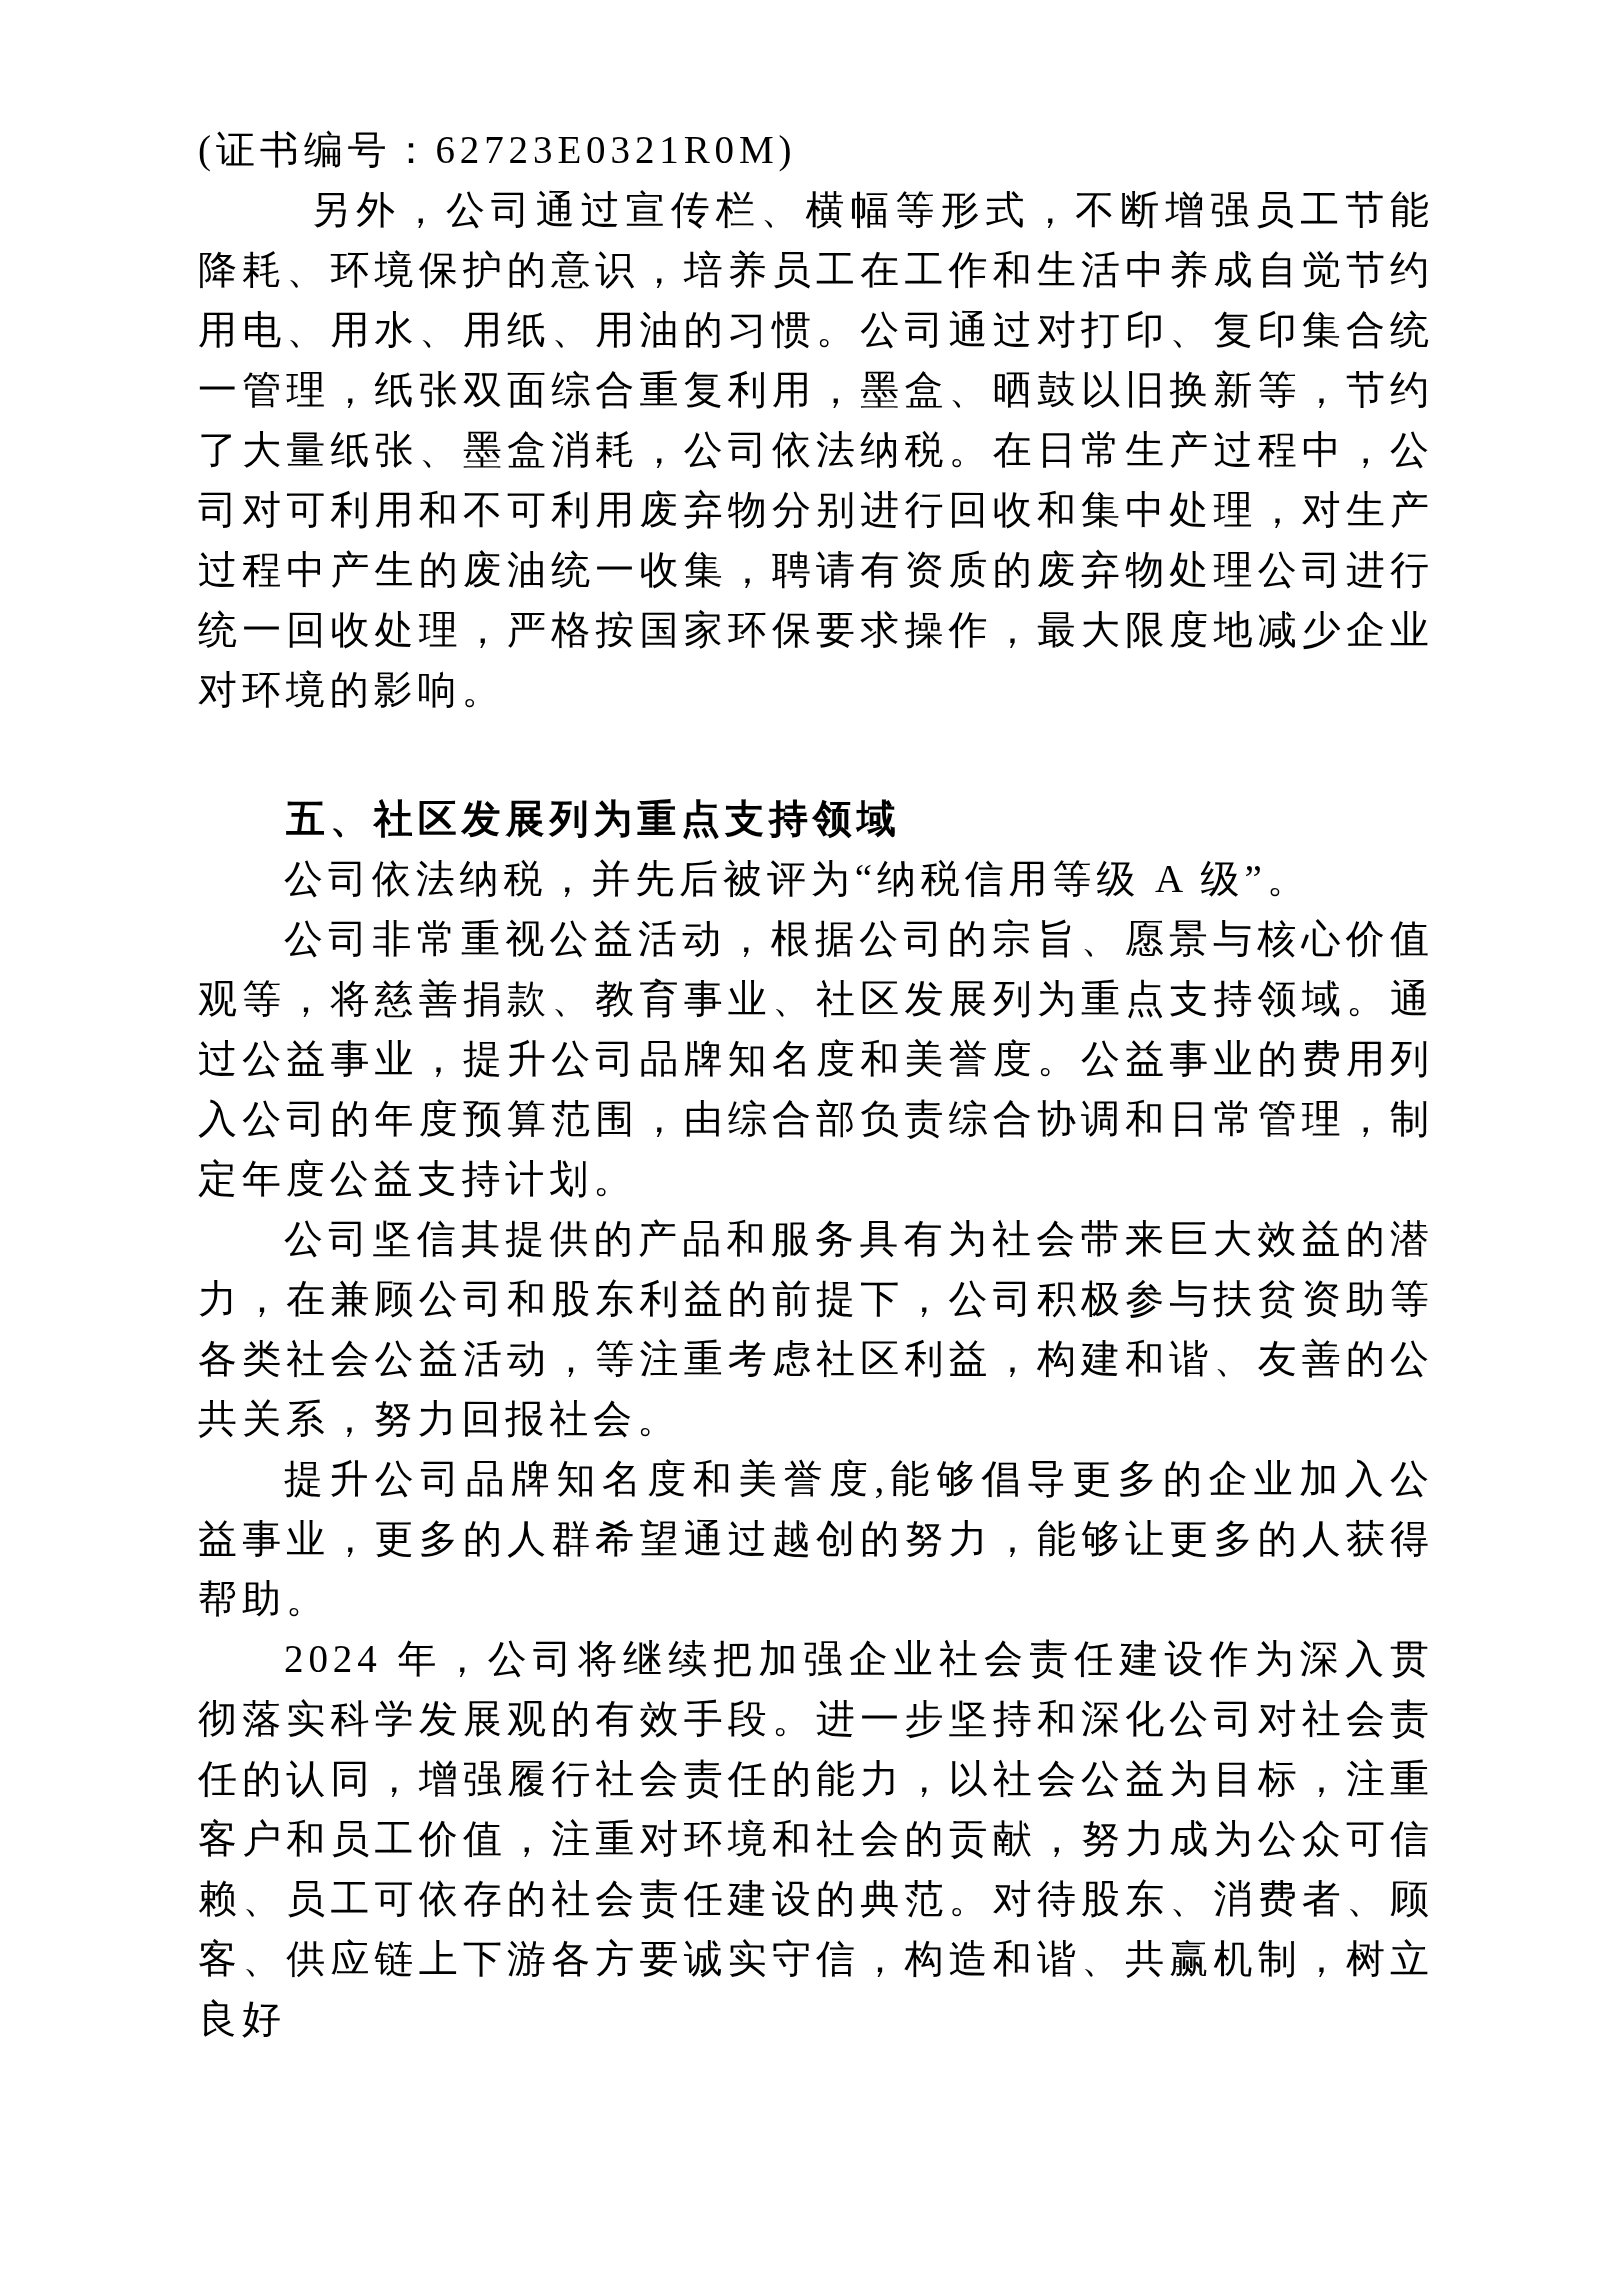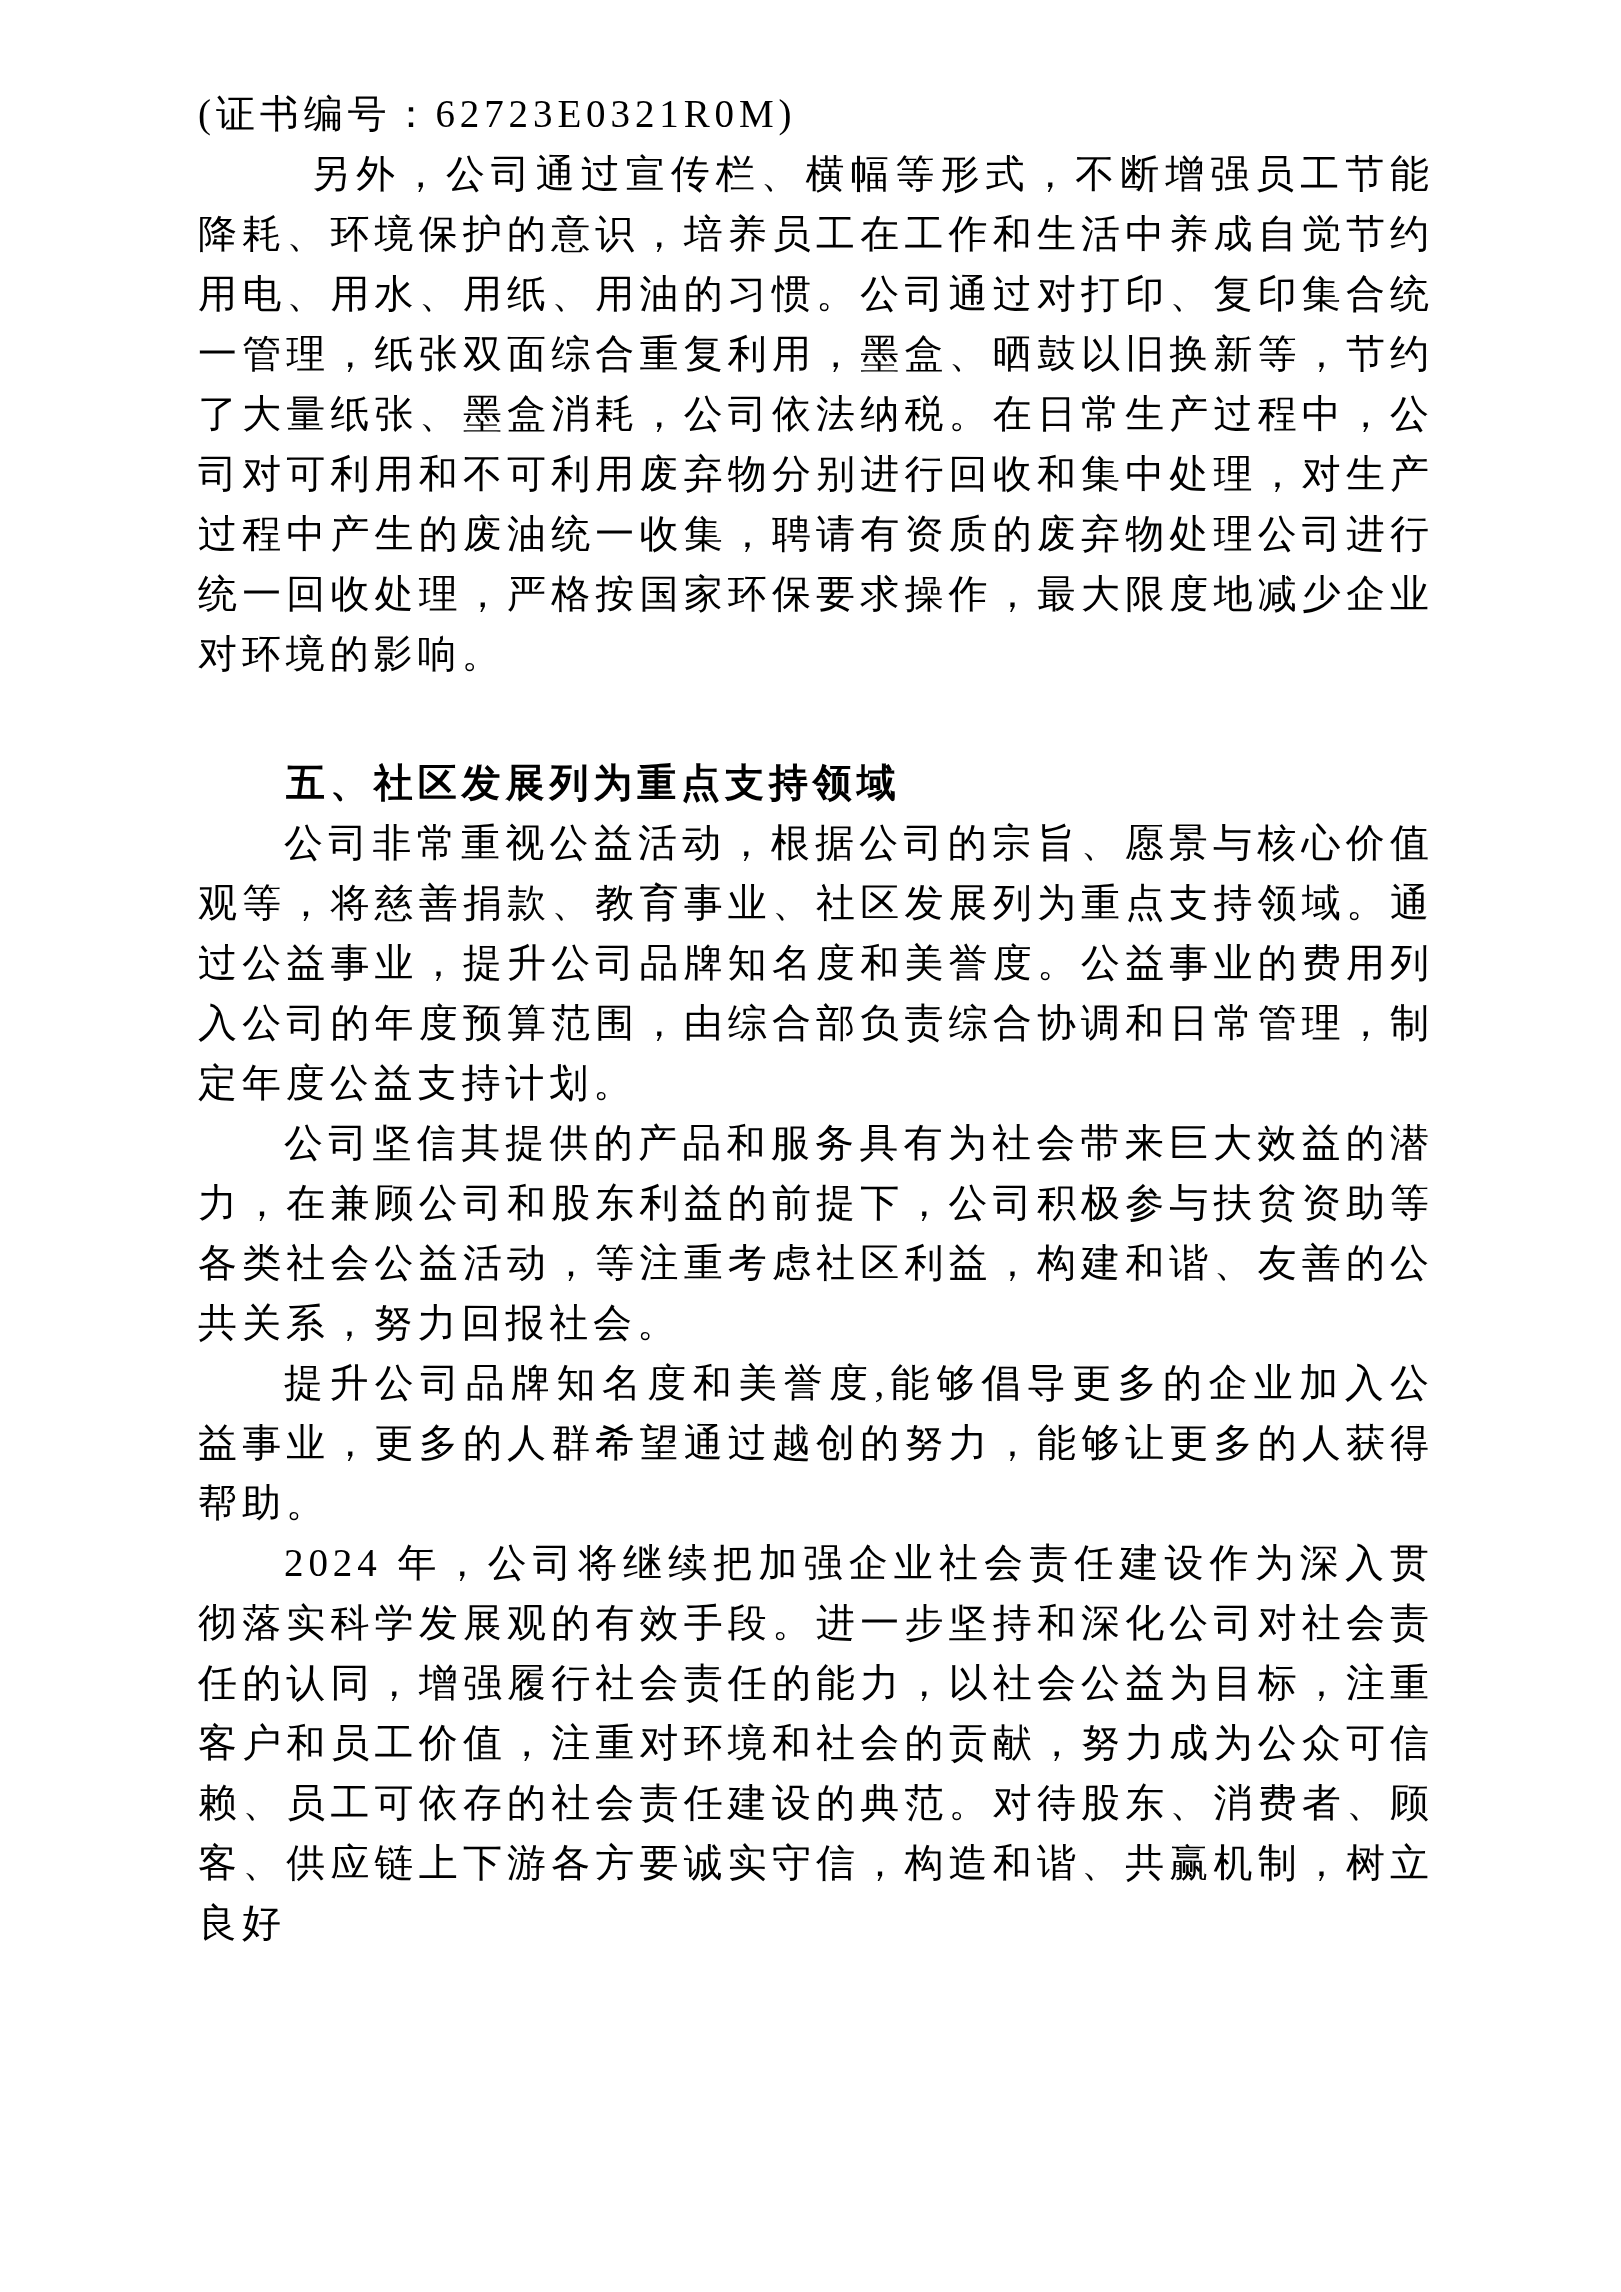--- a/index.html
+++ b/index.html
@@ -8,21 +8,21 @@
   }
   html,body{margin:0;padding:0;background:var(--page-bg);}
   .page{
     position:relative;
     width:1621px;
     height:2293px;
     margin:0 auto;
     background:var(--page-bg);
     color:var(--ink);
     box-sizing:border-box;
-    padding:84px 187px 0 198px;
+    padding:120px 187px 0 198px;
     font-family:"Liberation Serif","DejaVu Serif",serif;
     font-size:39px;
     line-height:60px;
     letter-spacing:4.9px;
     overflow:hidden;
   }
   .page p{
     margin:0;
     text-align:justify;
     text-justify:inter-character;
@@ -44,20 +44,21 @@
 </head>
 <body>
 
 <div class="page">
   <p class="cert-line">(证书编号：62723E0321R0M)</p>
 
   <p class="ind3">另外，公司通过宣传栏、横幅等形式，不断增强员工节能降耗、环境保护的意识，培养员工在工作和生活中养成自觉节约用电、用水、用纸、用油的习惯。公司通过对打印、复印集合统一管理，纸张双面综合重复利用，墨盒、晒鼓以旧换新等，节约了大量纸张、墨盒消耗，公司依法纳税。在日常生产过程中，公司对可利用和不可利用废弃物分别进行回收和集中处理，对生产过程中产生的废油统一收集，聘请有资质的废弃物处理公司进行统一回收处理，严格按国家环保要求操作，最大限度地减少企业对环境的影响。</p>
 
   <h2 class="section-heading">五、社区发展列为重点支持领域</h2>
 
+  <p class="ind2">公司依法纳税，并先后被评为“纳税信用等级 A 级”。</p>
 
   <p class="ind2">公司非常重视公益活动，根据公司的宗旨、愿景与核心价值观等，将慈善捐款、教育事业、社区发展列为重点支持领域。通过公益事业，提升公司品牌知名度和美誉度。公益事业的费用列入公司的年度预算范围，由综合部负责综合协调和日常管理，制定年度公益支持计划。</p>
 
   <p class="ind2">公司坚信其提供的产品和服务具有为社会带来巨大效益的潜力，在兼顾公司和股东利益的前提下，公司积极参与扶贫资助等各类社会公益活动，等注重考虑社区利益，构建和谐、友善的公共关系，努力回报社会。</p>
 
   <p class="ind2">提升公司品牌知名度和美誉度,能够倡导更多的企业加入公益事业，更多的人群希望通过越创的努力，能够让更多的人获得帮助。</p>
 
   <p class="ind2">2024 年，公司将继续把加强企业社会责任建设作为深入贯彻落实科学发展观的有效手段。进一步坚持和深化公司对社会责任的认同，增强履行社会责任的能力，以社会公益为目标，注重客户和员工价值，注重对环境和社会的贡献，努力成为公众可信赖、员工可依存的社会责任建设的典范。对待股东、消费者、顾客、供应链上下游各方要诚实守信，构造和谐、共赢机制，树立良好</p>
 </div>
 

